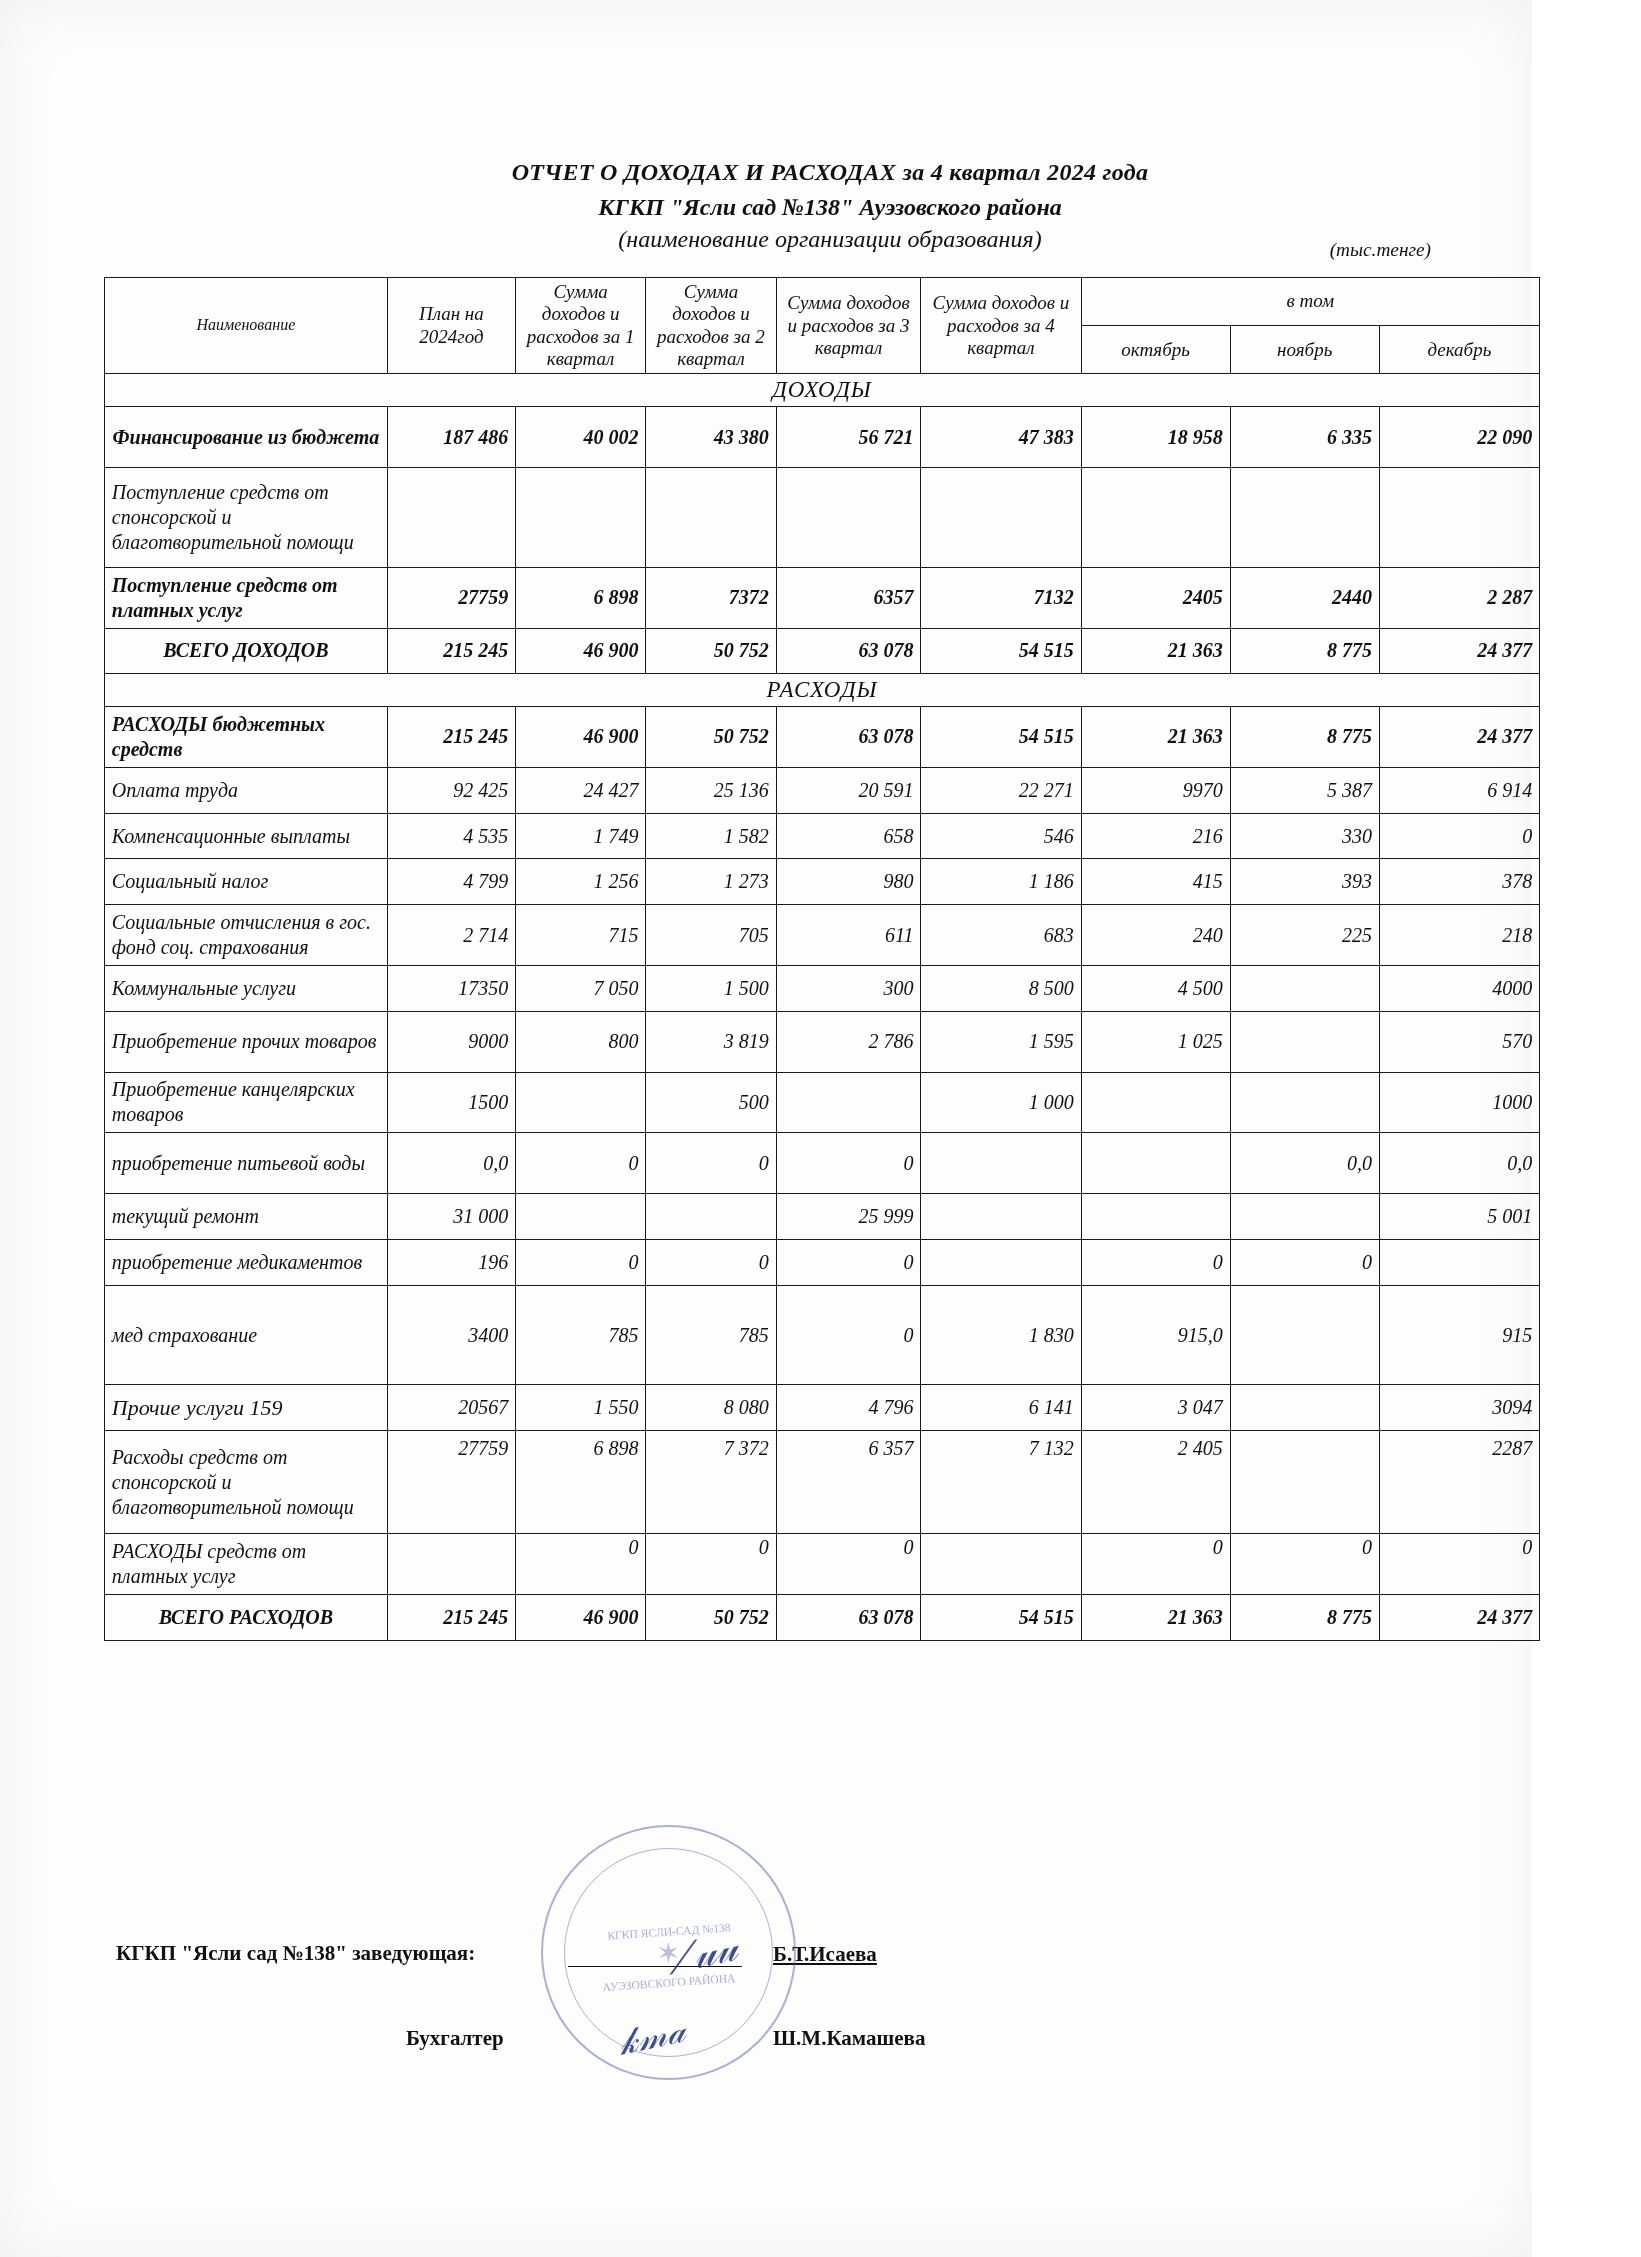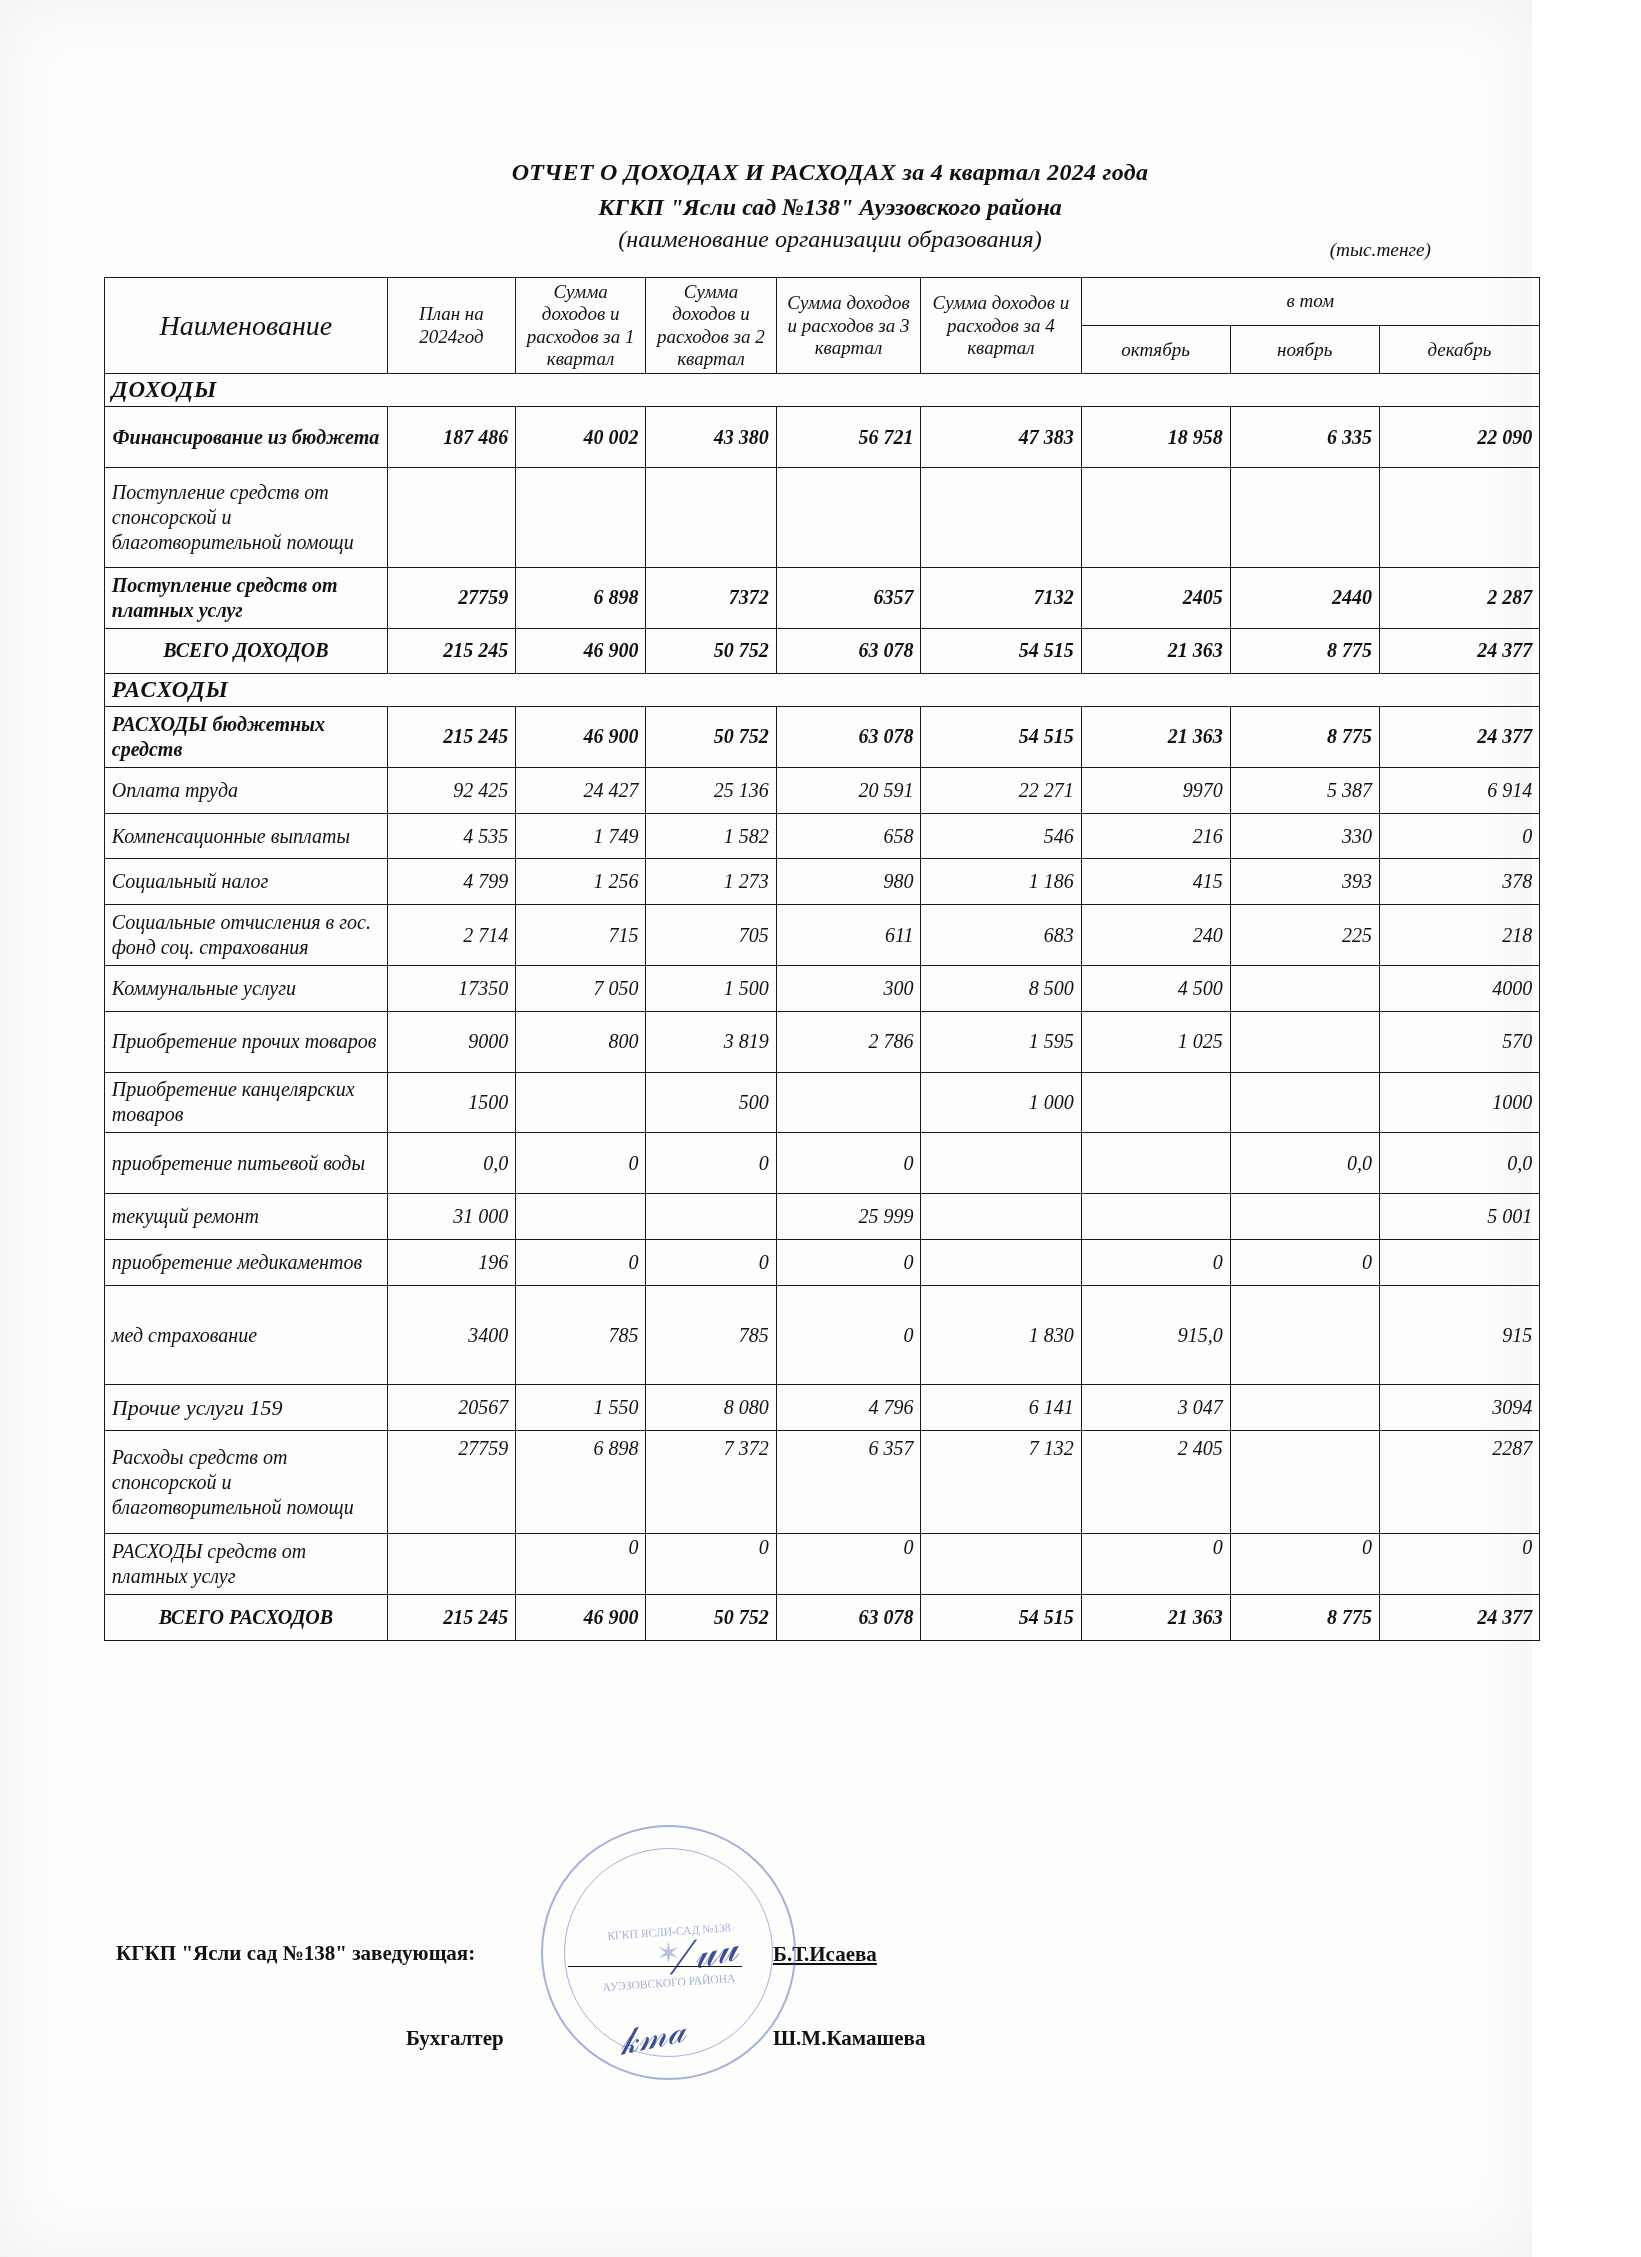--- a/index.html
+++ b/index.html
@@ -77,25 +77,25 @@
   }
   th.colhead {
     font-style: italic;
     font-weight: normal;
     font-size: 19px;
     text-align: center;
     line-height: 1.18;
     padding: 3.9px 3.9px;
   }
   th.namehead {
-    font-size: 28px;
+    font-size: 16px;
   }
   .section-row td {
-    text-align: left;
-    font-weight: bold;
+    text-align: center;
+    font-weight: normal;
     font-size: 23px;
     letter-spacing: 1px;
     padding: 4.8px 0;
   }
   td.name {
     text-align: left;
     font-size: 20px;
     line-height: 1.25;
     padding-left: 8.7px;
   }

